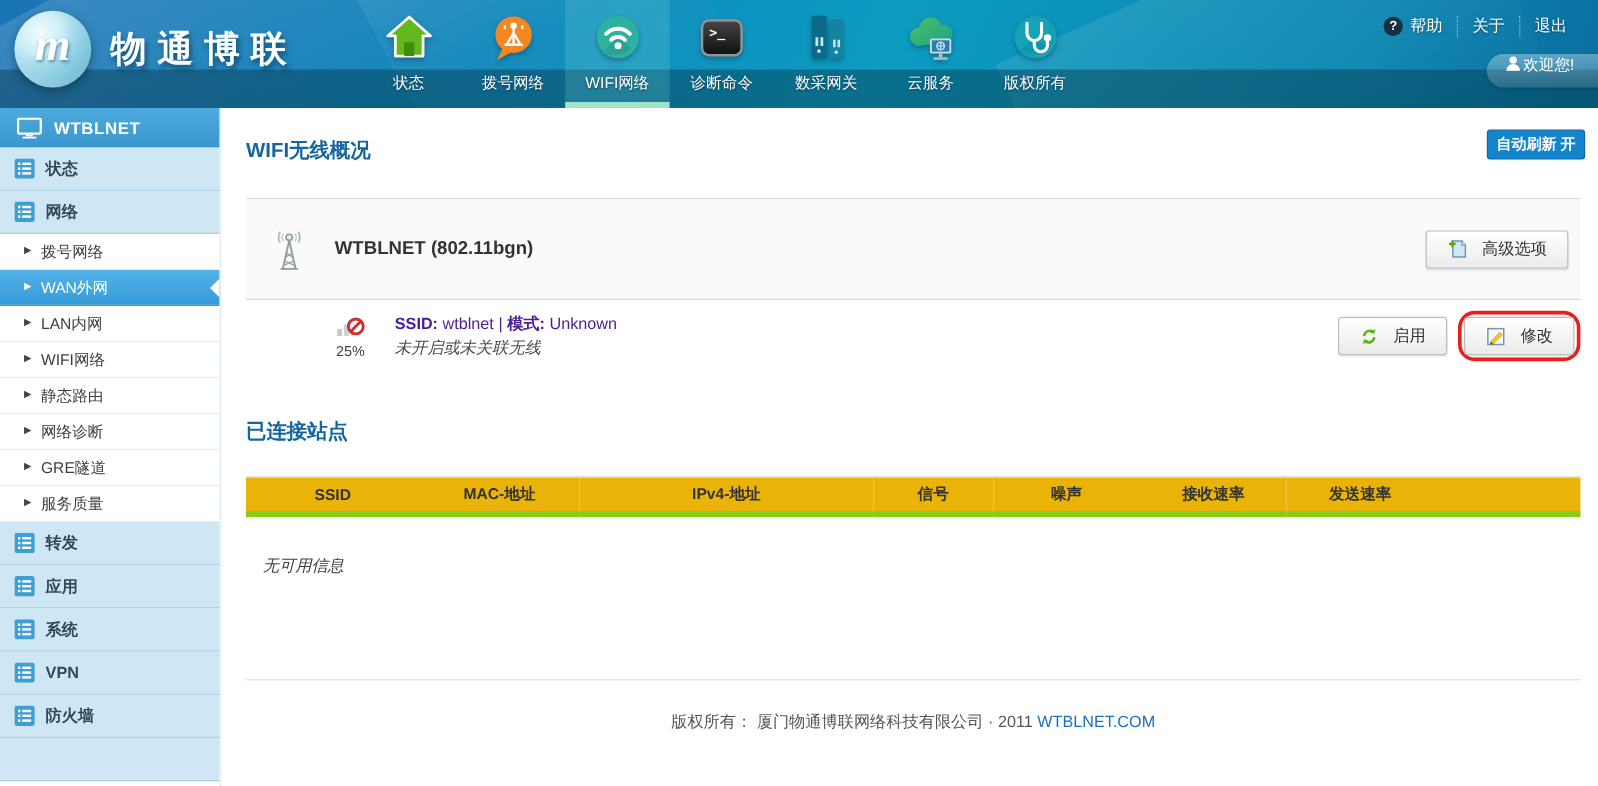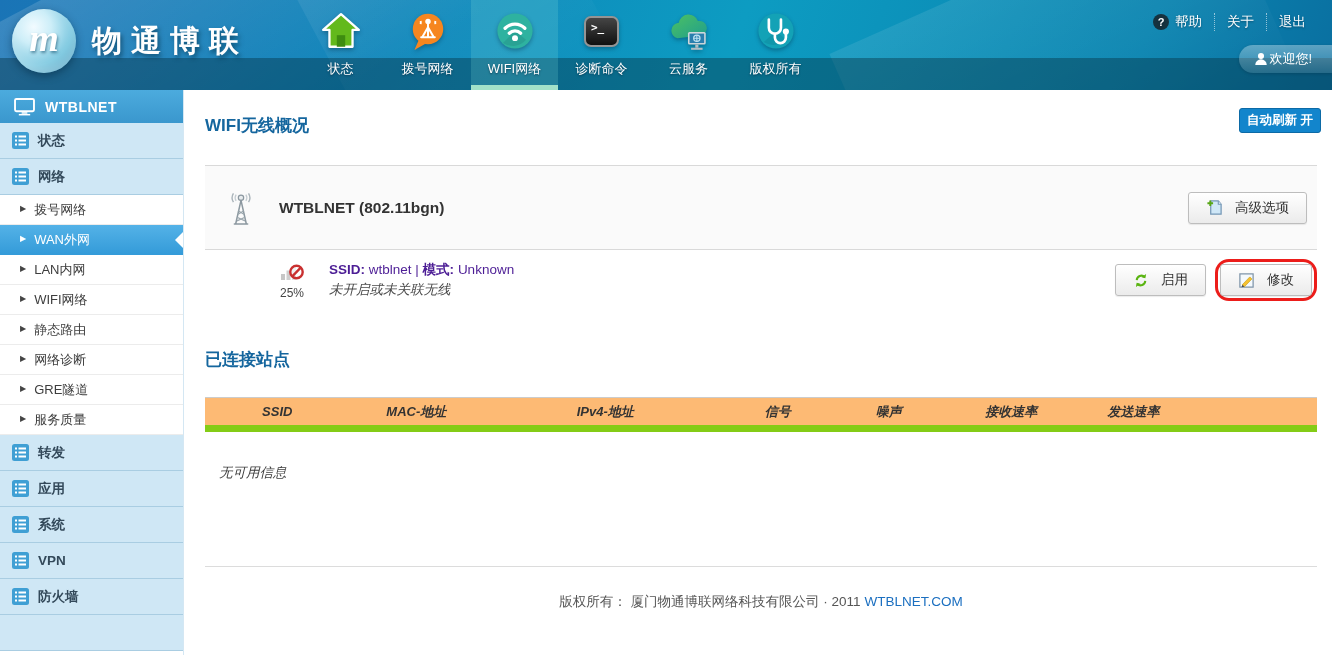--- a/index.html
+++ b/index.html
@@ -44,21 +44,21 @@
 
   
   .top-links { position:absolute; top:13px; right:14px; display:flex; align-items:center; z-index:4; }
   .top-link { color:#fff; font-size:13.5px; padding:0 12px; cursor:pointer; display:flex;
     align-items:center; gap:6px; text-shadow:0 1px 2px rgba(0,30,50,.5); }
   .top-link + .top-link { border-left:1px dotted rgba(255,255,255,.55); }
   .help-circle { width:16px; height:16px; border-radius:50%; background:#16323f; color:#fff;
     font-size:11px; font-weight:bold; display:flex; align-items:center; justify-content:center; }
   .welcome-pill { position:absolute; top:45px; right:0; height:28px; z-index:4;
     background:linear-gradient(rgba(255,255,255,.34),rgba(255,255,255,.12));
-    border-radius:14px 0 0 14px; display:flex; align-items:center; 
+    border-radius:14px 0 0 14px; display:flex; 
     padding:0 20px 0 14px; color:#fff; font-size:13px; cursor:pointer;
     box-shadow:0 1px 3px rgba(0,30,50,.25); }
 
   
   .sidebar { position:absolute; top:90px; left:0; width:184px; height:565px; background:#fff;
     border-right:1px solid #d4e7f3; overflow:hidden; }
   .side-header { height:33px; background:linear-gradient(#4cabde,#3a97cd); color:#fff;
     display:flex; align-items:center; gap:10px; padding-left:14px; font-size:14px;
     font-weight:bold; letter-spacing:.5px; }
   .group { height:36px; background:#cfe7f5; border-bottom:1px solid #a9cde2;
@@ -93,21 +93,21 @@
   .ssid-line b { font-weight:bold; }
   .status-line { font-size:13.5px; font-style:italic; color:#4a4a4a; }
   .row-buttons { margin-left:auto; display:flex; align-items:center; gap:9px; }
   .btn { display:inline-flex; align-items:center; gap:12px; padding:6px 17px;
     background:linear-gradient(#ffffff,#ebebeb); border:1px solid #bdbdbd; border-radius:3px;
     font-size:13.5px; color:#333; cursor:pointer; box-shadow:0 1px 1px rgba(0,0,0,.08); }
   .red-box { border:3px solid #ec1d1a; border-radius:14px; padding:2px; }
 
   .section-title { margin-top:38px; font-size:17px; font-weight:bold; color:#15669e; }
   table.stations { width:100%; margin-top:26px; border-collapse:collapse; }
-  .stations thead tr { background:#fdba74; border-top:1px solid #cccccc; border-bottom:7px solid #84cc16;font-style:italic; }
+  .stations thead tr { background:#eab308; border-top:1px solid #cccccc; border-bottom:5px solid #84cc16; }
   .stations th { height:31px; font-size:13px; font-weight:bold; color:#333; text-align:center; }
   .empty-text { margin:32px 0 0 14px; font-size:13.5px; font-style:italic; color:#3d3d3d; }
 
   .footer { position:absolute; left:21px; right:15px; top:468px; border-top:1px solid #dcdcdc;
     padding-top:26px; text-align:center; font-size:13.5px; color:#555; }
   .footer a { color:#1b6fc0; text-decoration:none; cursor:pointer; }
 </style>
 </head>
 <body>
 
@@ -159,20 +159,35 @@
       </div>
       <div class="nav-label">WIFI网络</div>
     </div>
     <div class="nav-item">
       <div class="nav-icon">
         <div class="terminal-box">
             <span>&gt;_</span>
           </div>
       </div>
       <div class="nav-label">诊断命令</div>
+    </div>
+    <div class="nav-item">
+      <div class="nav-icon">
+        <svg width="42" height="42" viewBox="0 0 40 40">
+            <rect x="8" y="3" width="12" height="34" rx="1.5" fill="#0d6a88"></rect>
+            <rect x="22" y="6" width="11" height="31" rx="1.5" fill="#15839f"></rect>
+            <rect x="11" y="20" width="2.2" height="7" fill="#bfe8ef"></rect>
+            <rect x="15" y="20" width="2.2" height="7" fill="#bfe8ef"></rect>
+            <circle cx="13.8" cy="31" r="1.5" fill="#bfe8ef"></circle>
+            <rect x="25" y="22" width="2" height="6" fill="#bfe8ef"></rect>
+            <rect x="28.5" y="22" width="2" height="6" fill="#bfe8ef"></rect>
+            <circle cx="27.5" cy="32" r="1.4" fill="#bfe8ef"></circle>
+          </svg>
+      </div>
+      <div class="nav-label">数采网关</div>
     </div>
     <div class="nav-item">
       <div class="nav-icon">
         <svg width="46" height="42" viewBox="0 0 44 40">
             <defs>
               <linearGradient id="cg" x1="0" y1="0" x2="1" y2="1">
                 <stop offset="0" stop-color="#4cc162"></stop>
                 <stop offset="1" stop-color="#1f9e8e"></stop>
               </linearGradient>
             </defs>

